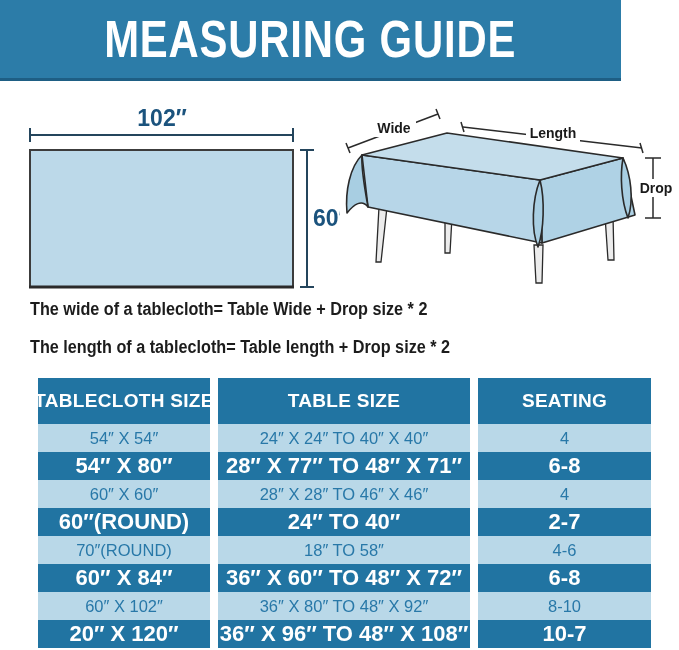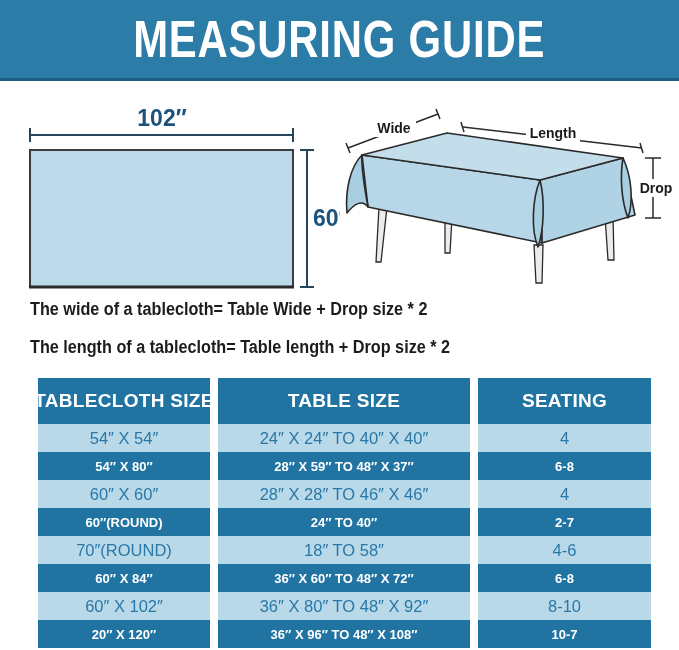--- a/index.html
+++ b/index.html
@@ -2,21 +2,21 @@
 <html><head>
 <meta charset="utf-8">
 <style>
   * { margin:0; padding:0; box-sizing:border-box; }
   body { background:#fff; font-family:"Liberation Sans", sans-serif; }
   #canvas {
     position:relative; width:679px; height:650px; background:#ffffff; overflow:hidden;
   }
   
   .banner {
-    position:absolute; left:0; top:0; width:679px; height:81px;
+    position:absolute; left:0; top:0; width:621px; height:81px;
     background:#2C7CA8; border-bottom:3px solid #1E5E84;
     display:flex; align-items:center; justify-content:center;
   }
   .banner h1 {
     color:#ffffff; font-size:51px; font-weight:700; letter-spacing:1px;
     transform:scaleX(0.82); transform-origin:center; white-space:nowrap;
   }
   
   .svg-abs { position:absolute; }
   svg text { font-family:"Liberation Sans", sans-serif; }
@@ -38,21 +38,21 @@
   }
   .cell {
     display:flex; align-items:center; justify-content:center;
     white-space:nowrap; overflow:hidden;
   }
   .cell.head {
     background:#2174A2; color:#ffffff; font-size:19px; font-weight:700;
     letter-spacing:0.3px;
   }
   .cell.light { background:#B9D8E8; color:#2878A8; font-size:16.5px; font-weight:400; }
-  .cell.dark  { background:#2174A2; color:#ffffff; font-size:13px; font-weight:700; }
+  .cell.dark  { background:#2174A2; color:#ffffff; font-size:22px; font-weight:700; }
 </style>
 </head>
 <body>
 
 <div id="canvas">
 
   <div class="banner">
     <h1>MEASURING GUIDE</h1>
   </div>
 
@@ -125,21 +125,21 @@
   <div class="size-chart">
     <div class="cell head">TABLECLOTH SIZE</div>
     <div class="cell head">TABLE SIZE</div>
     <div class="cell head">SEATING</div>
 
     <div class="cell light">54″ X 54″</div>
     <div class="cell light">24″ X 24″ TO 40″ X 40″</div>
     <div class="cell light">4</div>
 
     <div class="cell dark">54″ X 80″</div>
-    <div class="cell dark">28″ X 59″ TO 48″ X 37″</div>
+    <div class="cell dark">28″ X 77″ TO 48″ X 71″</div>
     <div class="cell dark">6-8</div>
 
     <div class="cell light">60″ X 60″</div>
     <div class="cell light">28″ X 28″ TO 46″ X 46″</div>
     <div class="cell light">4</div>
 
     <div class="cell dark">60″(ROUND)</div>
     <div class="cell dark">24″ TO 40″</div>
     <div class="cell dark">2-7</div>
 

